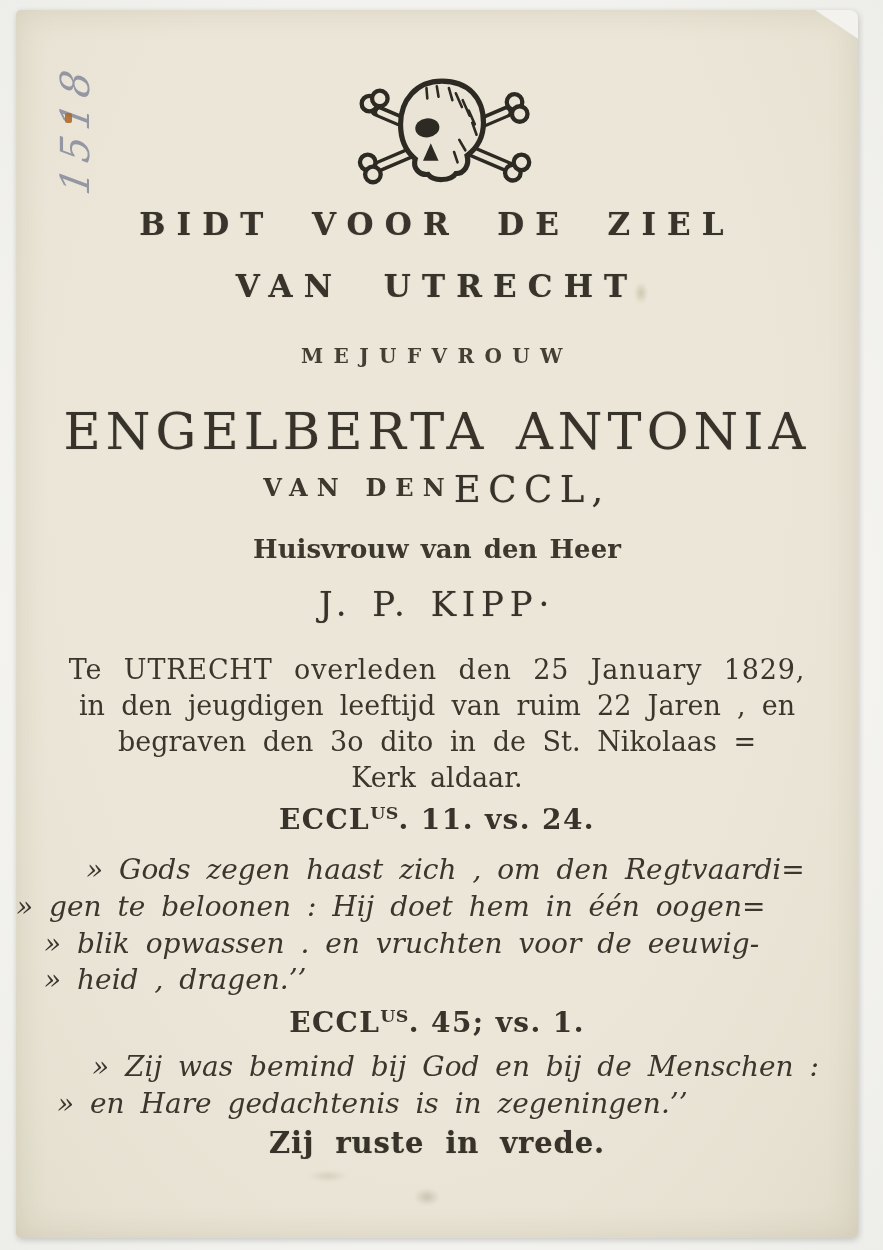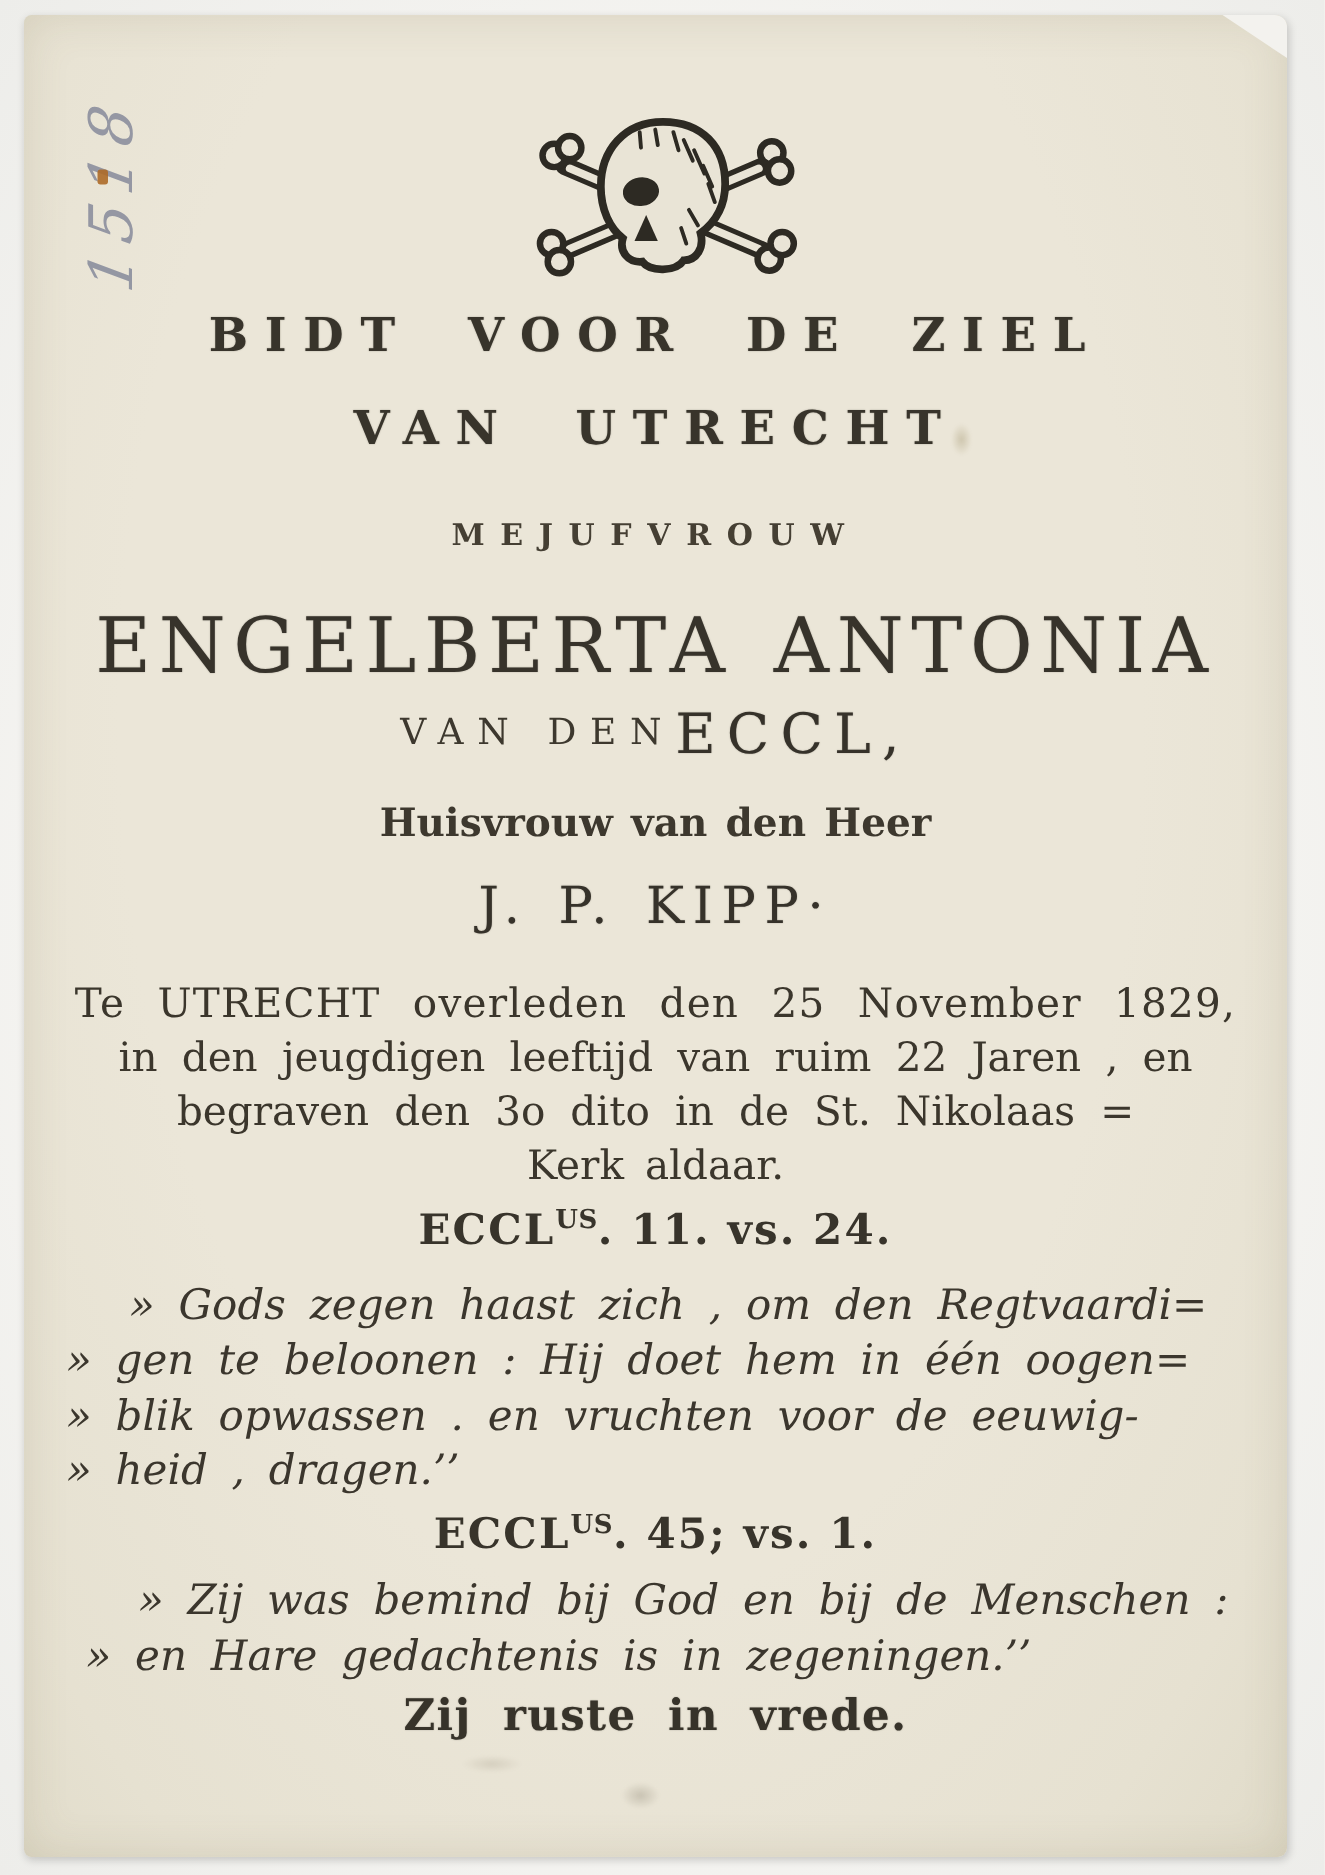--- a/index.html
+++ b/index.html
@@ -83,21 +83,21 @@
             text-shadow: 0 0 1px rgba(55,50,40,.45); }
   .intro2 { top: 258px; font-size: 31px; font-weight: bold;
             letter-spacing: 0.36em; word-spacing: 0.6em; color: #38342b;
             text-shadow: 0 0 1px rgba(55,50,40,.45); }
   .title3 { top: 334px; font-size: 20px; font-weight: bold;
             letter-spacing: 0.52em; color: #453f33; }
   .given  { top: 392px; font-size: 51px; letter-spacing: 0.10em;
             word-spacing: 0.12em; color: #37332b;
             text-shadow: 0 0 1px rgba(55,50,40,.4); }
   .surline { top: 458px; }
-  .surline .prefix { font-size: 24px; font-weight: normal; letter-spacing: 0.38em;
+  .surline .prefix { font-size: 24px; font-weight: bold; letter-spacing: 0.38em;
                      vertical-align: 6px; color: #3d382e; }
   .surline .surname { font-size: 37px; letter-spacing: 0.20em; color: #36322a;
                       text-shadow: 0 0 1px rgba(55,50,40,.4); }
   .relation { top: 524px; font-size: 26px; font-weight: bold;
               word-spacing: 0.12em; color: #3d382e; }
   .spouse   { top: 574px; font-size: 34px; letter-spacing: 0.17em;
               word-spacing: 0.1em; color: #36322a;
               text-shadow: 0 0 1px rgba(55,50,40,.4); }
 
   .para { font-size: 27px; color: #3b362c; }
@@ -108,21 +108,21 @@
 
   .cite { font-size: 28px; font-weight: bold; letter-spacing: 0.05em; color: #38342b; }
   .cite sup { font-size: 0.62em; letter-spacing: 0.02em; }
   .cite1 { top: 793px; }
   .cite2 { top: 996px; }
 
   .qline { position: absolute; left: 0; right: 12px; text-align: left;
            font-size: 28px; font-style: italic; word-spacing: 0.25em;
            color: #3b362d; }
   .q1l1 { top: 843px;  padding-left: 70px; }
-  .q1l2 { top: 880px;  padding-left: 28px; }
+  .q1l2 { top: 880px;  }
   .q1l3 { top: 917px;  padding-left: 28px; }
   .q1l4 { top: 953px;  padding-left: 28px; }
   .q2l1 { top: 1040px; padding-left: 76px; }
   .q2l2 { top: 1077px; padding-left: 41px; }
 
   .closing { top: 1116px; font-size: 29px; font-weight: bold;
              word-spacing: 0.35em; letter-spacing: 0.03em; color: #37332a;
              text-shadow: 0 0 1px rgba(55,50,40,.4); }
 </style>
 </head>
@@ -181,21 +181,21 @@
 
     <div class="block given">ENGELBERTA ANTONIA</div>
 
     <div class="block surline">
       <span class="prefix">VAN DEN</span><span class="surname">ECCL,</span>
     </div>
 
     <div class="block relation">Huisvrouw van den Heer</div>
     <div class="block spouse">J. P. KIPP·</div>
 
-    <div class="block para pl1">Te UTRECHT overleden den 25 November 1829,</div>
+    <div class="block para pl1">Te UTRECHT overleden den 25 January 1829,</div>
     <div class="block para pl2">in den jeugdigen leeftijd van ruim 22 Jaren , en</div>
     <div class="block para pl3">begraven den 3o dito in de St. Nikolaas =</div>
     <div class="block para pl4">Kerk aldaar.</div>
 
     <div class="block cite cite1">
       <span>ECCL</span><sup>US</sup><span>. 11. vs. 24.</span>
     </div>
 
     <div class="qline q1l1">» Gods zegen haast zich , om den Regtvaardi=</div>
     <div class="qline q1l2">» gen te beloonen : Hij doet hem in één oogen=</div>

